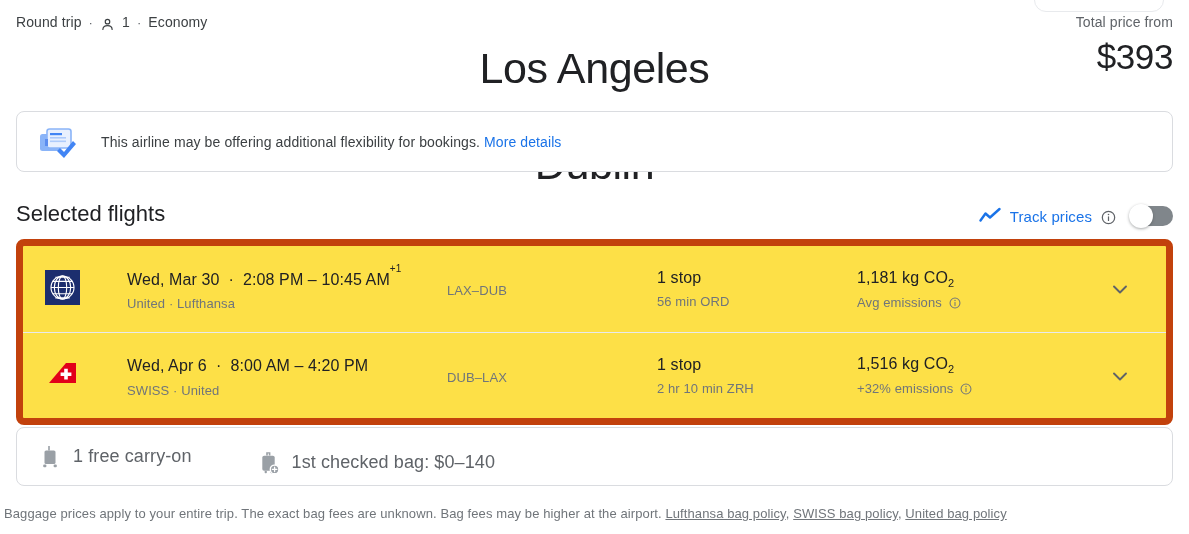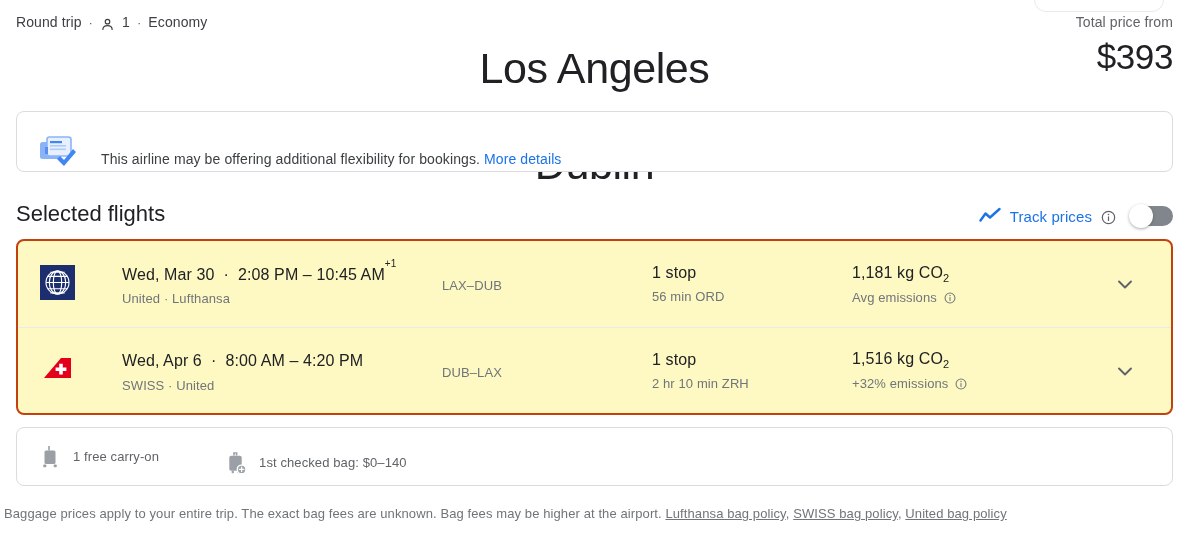--- a/index.html
+++ b/index.html
@@ -43,21 +43,21 @@
   .price-label { font-size: 14px; color: #5f6368; letter-spacing: .1px; }
   .price-value {
     font-size: 35px; font-weight: 400; color: #202124;
     line-height: 42px; margin-top: 6px; letter-spacing: -0.4px;
   }
 
   
   .banner {
     position: absolute; left: 16px; top: 111px; width: 1157px; height: 61px;
     border: 1px solid #dadce0; border-radius: 8px;
-    display: flex; align-items: flex-end; padding: 4px 22px; gap: 24px;
+    display: flex; align-items: center; padding: 4px 22px; gap: 24px;
     background: #fff;
   }
   .banner-ico { width: 38px; height: 34px; flex: 0 0 auto; }
   .banner-text { font-size: 14px; color: #3c4043; letter-spacing: .1px; }
   .link { color: #1a73e8; cursor: pointer; }
 
   
   .sf-title {
     position: absolute; left: 16px; top: 201px;
     font-size: 22px; color: #202124; letter-spacing: 0px; font-weight: 400;
@@ -75,21 +75,21 @@
   }
   .toggle .knob {
     position: absolute; left: -2px; top: -2px;
     width: 24px; height: 24px; border-radius: 50%; background: #fff;
     box-shadow: 0 1px 3px rgba(60,64,67,.45);
   }
 
   
   .flights-card {
     position: absolute; left: 16px; top: 239px; width: 1157px;
-    border: 2px solid #c2410c; border-radius: 8px; background: #fef9c3;
+    border: 7px solid #c2410c; border-radius: 8px; background: #fde047;
     overflow: hidden;
   }
   .flight-row {
     height: 86px; display: flex; align-items: center; padding: 0 18px 0 22px;
     cursor: pointer;
   }
   .flight-row + .flight-row { border-top: 1px solid #e8eaed; }
   .logo-cell { width: 82px; flex: 0 0 auto; }
   .logo { width: 35px; height: 35px; }
   .col-main { width: 320px; flex: 0 0 auto; }
@@ -103,21 +103,21 @@
   .l1 .sub2 { font-size: 11px; position: relative; top: 4px; }
   .chev-cell { width: 56px; flex: 0 0 auto; display: flex; justify-content: center; }
   .chev { width: 22px; height: 22px; }
 
   
   .bags-card {
     position: absolute; left: 16px; top: 427px; width: 1157px; height: 59px;
     border: 1px solid #dadce0; border-radius: 8px; background: #fff;
     display: flex; align-items: center; padding: 0 22px;
   }
-  .bag-item { display: flex; align-items: center; gap: 12px; font-size: 13px; color: #5f6368; letter-spacing: .1px; }
+  .bag-item { display: flex; align-items: center; gap: 12px; font-size: 18px; color: #5f6368; letter-spacing: .1px; }
   .bag-item + .bag-item { margin-left: 66px; margin-top: 12px; }
   .bag-ico { width: 22px; height: 24px; }
 
   
   .footer {
     position: absolute; left: 4px; top: 505px; right: 16px;
     font-size: 13px; color: #70757a; letter-spacing: .1px; line-height: 18px;
   }
   .footer .plink { color: #70757a; text-decoration: underline; cursor: pointer; }
 </style>

